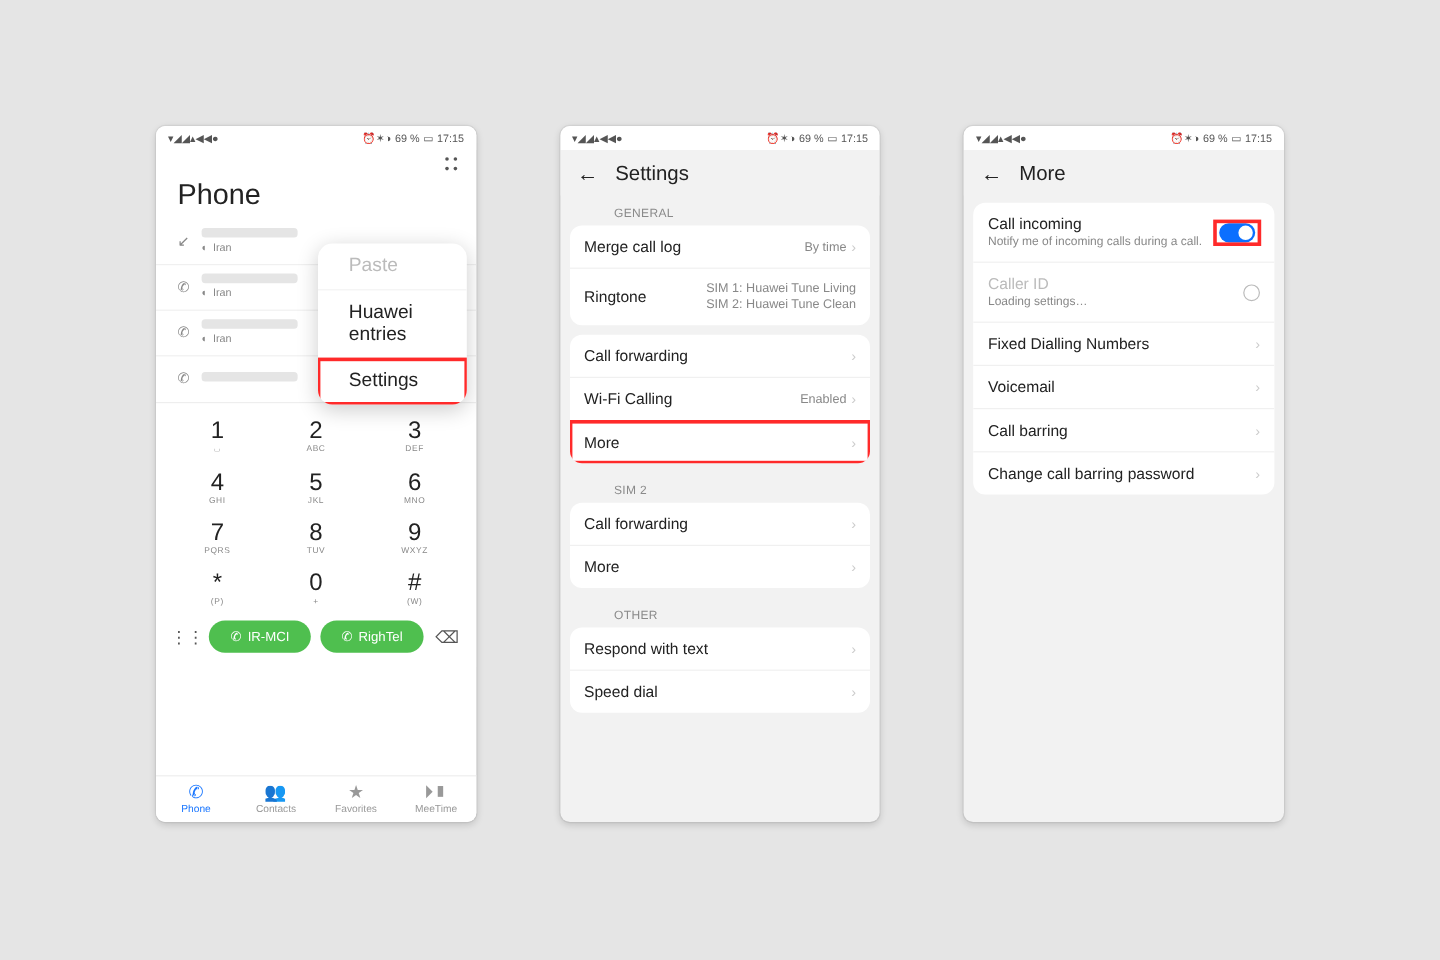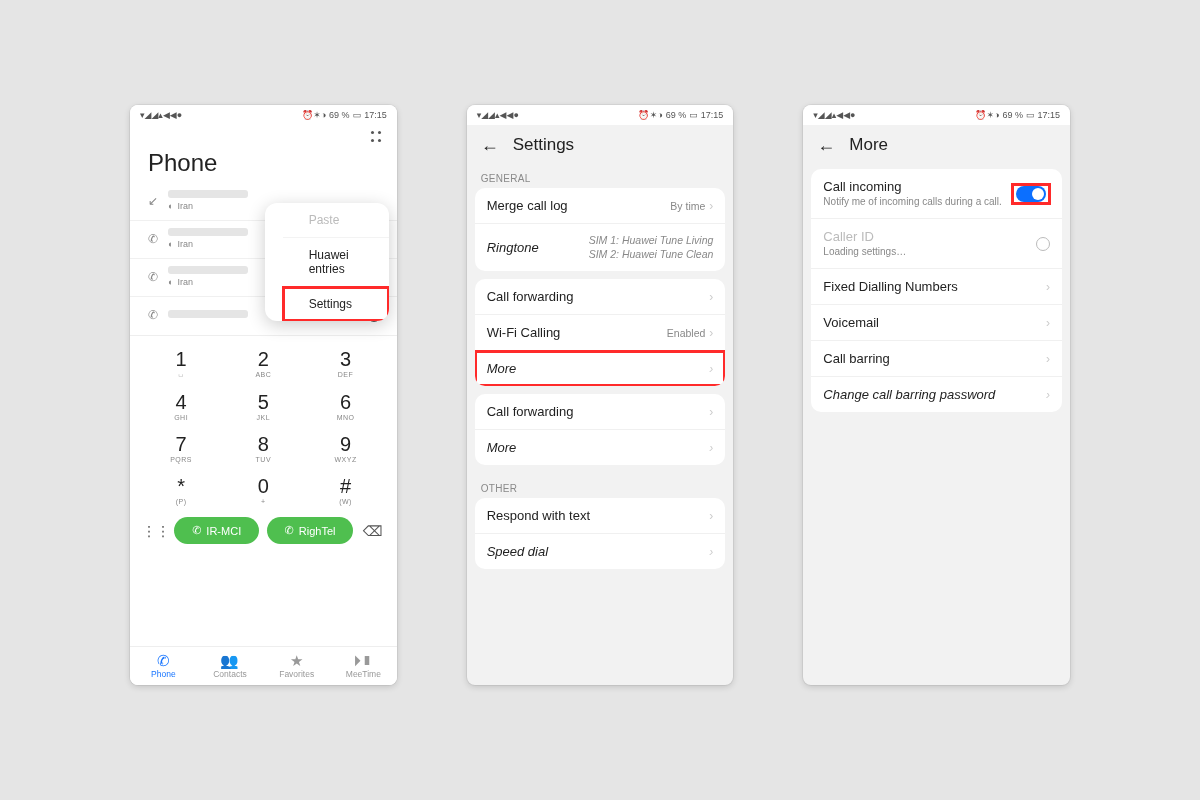--- a/index.html
+++ b/index.html
@@ -9,25 +9,25 @@
     width: 270px; height: 580px; background: #f2f2f2; border-radius: 8px;
     box-shadow: 0 2px 6px rgba(0,0,0,.15), 0 0 0 1px rgba(0,0,0,.05);
     display: flex; flex-direction: column; overflow: hidden; font-size: 12px; color: #222;
   }
   .statusbar { height: 20px; display: flex; justify-content: space-between; align-items: center;
     padding: 0 10px; font-size: 9px; color: #555; background: #fff; }
   .statusbar .right, .statusbar .left { display: flex; gap: 3px; align-items: center; }
   .hdr { display: flex; align-items: center; padding: 10px 14px 8px; font-size: 17px; font-weight: 500; gap: 14px; background: #f2f2f2; }
   .back { font-size: 18px; line-height: 1; cursor: pointer; }
   .screen-body { flex: 1; overflow: hidden; position: relative; }
-  .section-label { font-size: 10px; color: #8a8a8a; padding: 10px 14px 4px; text-transform: uppercase; letter-spacing: .3px; }
+  .section-label { font-size: 10px; color: #8a8a8a; padding: 10px 14px 4px; text-transform: uppercase; letter-spacing: .3px; margin-left: 31px; }
   .card { background: #fff; border-radius: 10px; margin: 0 8px 8px; overflow: hidden; }
   .row { display: flex; align-items: center; justify-content: space-between; padding: 10px 12px;
     border-bottom: 1px solid #f0f0f0; min-height: 34px; cursor: pointer; }
-  .row:last-child { border-bottom: none; font-style: italic; }
+  .row:last-child { border-bottom: none; }
   .row .label { font-size: 13px; color: #222; }
   .row .label .sub { font-size: 10px; color: #888; display: block; line-height: 1.3; margin-top: 1px; }
   .row .value { font-size: 10.5px; color: #888; display: flex; align-items: center; gap: 4px; text-align: right; }
   .row .value.multi { flex-direction: column; align-items: flex-end; gap: 0; line-height: 1.3; }
   .chev { color: #ccc; font-size: 12px; }
   .highlight { outline: 3px solid #ff2a2a; outline-offset: -2px; }
   .toggle { width: 30px; height: 16px; border-radius: 10px; background: #0b6fff; display: flex;
     align-items: center; justify-content: flex-end; padding: 2px; }
   .toggle .knob { width: 12px; height: 12px; border-radius: 50%; background: #fff; }
   .radio-open { width: 14px; height: 14px; border: 1.5px solid #bbb; border-radius: 50%; }
@@ -40,21 +40,21 @@
   .log-item { padding: 4px 16px 6px; border-bottom:1px solid #f0f0f0; display:flex; align-items:center; gap:8px; min-height:38px; }
   .log-item .ic { width:14px; color:#888; font-size:12px; text-align:center; }
   .log-item .text { flex:1; }
   .log-item .nm { height:8px; width:80px; background:#e5e5e5; border-radius:3px; margin-bottom:3px; }
   .log-item .meta { font-size:9px; color:#888; display:flex; gap:4px; align-items:center; }
   .log-item .right { font-size:10px; color:#888; display:flex; align-items:center; gap:6px; }
   .info-ic { width:14px; height:14px; border:1.2px solid #555; border-radius:50%; font-size:9px;
     display:flex; justify-content:center; align-items:center; }
   .popup { position:absolute; top:54px; right:8px; width:124px; background:#fff; border-radius:12px;
     box-shadow:0 4px 18px rgba(0,0,0,.2); overflow:hidden; }
-  .popup .item { padding:10px 26px; font-size:12px; cursor:pointer; border-bottom:1px solid #f3f3f3;margin-left:18px; }
+  .popup .item { padding:10px 26px; font-size:16px; cursor:pointer; border-bottom:1px solid #f3f3f3; }
   .popup .item.disabled { color:#bbb; }
   .popup .item:last-child { border-bottom:none; }
   .dialpad { background:#fff; padding:6px 10px 4px; border-top:1px solid #eee; }
   .grid3 { display:grid; grid-template-columns:1fr 1fr 1fr; text-align:center; }
   .key { padding:6px 0; cursor:pointer; }
   .key .n { font-size:20px; font-weight:400; color:#222; }
   .key .l { font-size:7px; color:#888; letter-spacing:.5px; }
   .dial-actions { display:flex; align-items:center; gap:8px; padding:6px 2px 8px; }
   .dial-actions .mini { width:24px; text-align:center; font-size:14px; color:#555; cursor:pointer; }
   .callbtn { flex:1; background:#4fbf4f; color:#fff; border-radius:18px; padding:7px 0;
@@ -254,20 +254,21 @@
             </div>
         </div>
         <div class="row highlight">
           <div class="label">More</div>
           <div class="value">
               <span class="chev">›</span>
             </div>
         </div>
       </div>
 
+      <div class="section-label">SIM 2</div>
       <div class="card">
         <div class="row">
           <div class="label">Call forwarding</div>
           <div class="value">
               <span class="chev">›</span>
             </div>
         </div>
         <div class="row">
           <div class="label">More</div>
           <div class="value">

